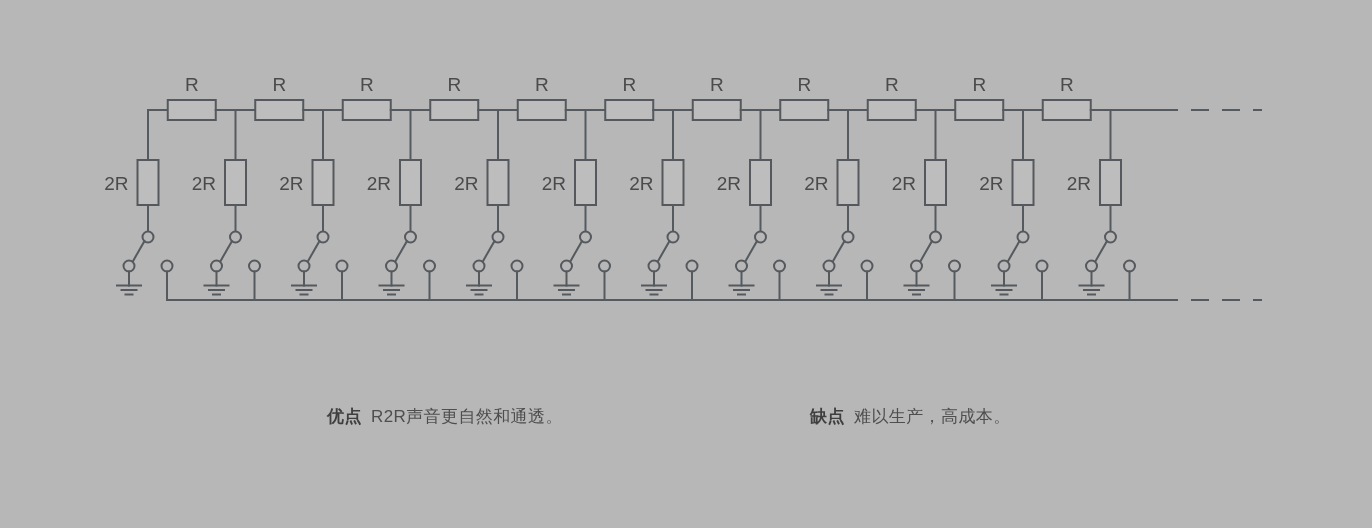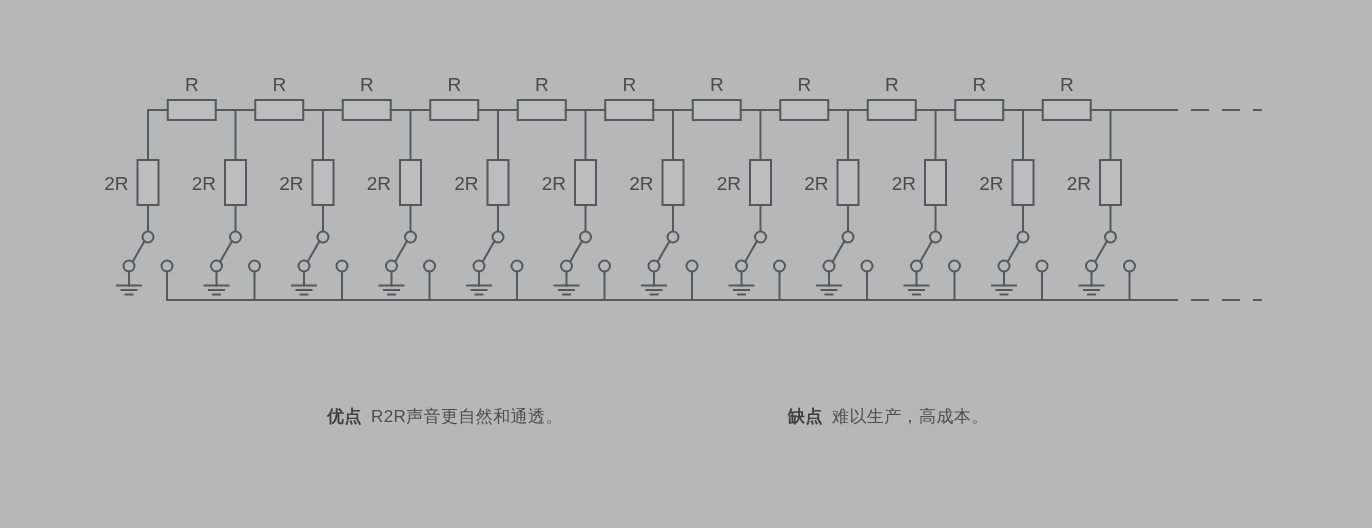--- a/index.html
+++ b/index.html
@@ -49,21 +49,21 @@
     font-weight: bold;
     color: #3f3f3f;
     letter-spacing: 0.5px;
   }
   .caption .cap-text {
     font-weight: normal;
     color: #4e4e4e;
     margin-left: 9px;
   }
   #caption-pros { left: 327px; }
-  #caption-cons { left: 788px; }
+  #caption-cons { left: 810px; }
 
   
   .wire {
     stroke: #555a5e;
     stroke-width: 2;
     fill: none;
     stroke-linecap: square;
   }
   .wire-dash {
     stroke: #555a5e;

